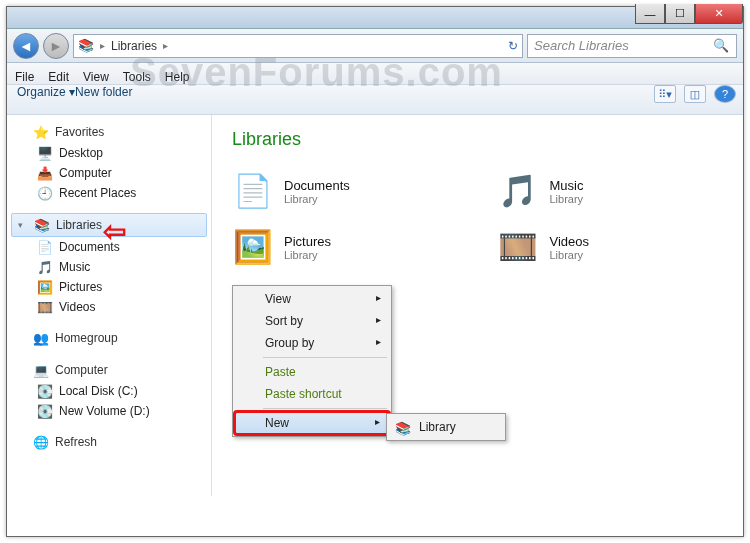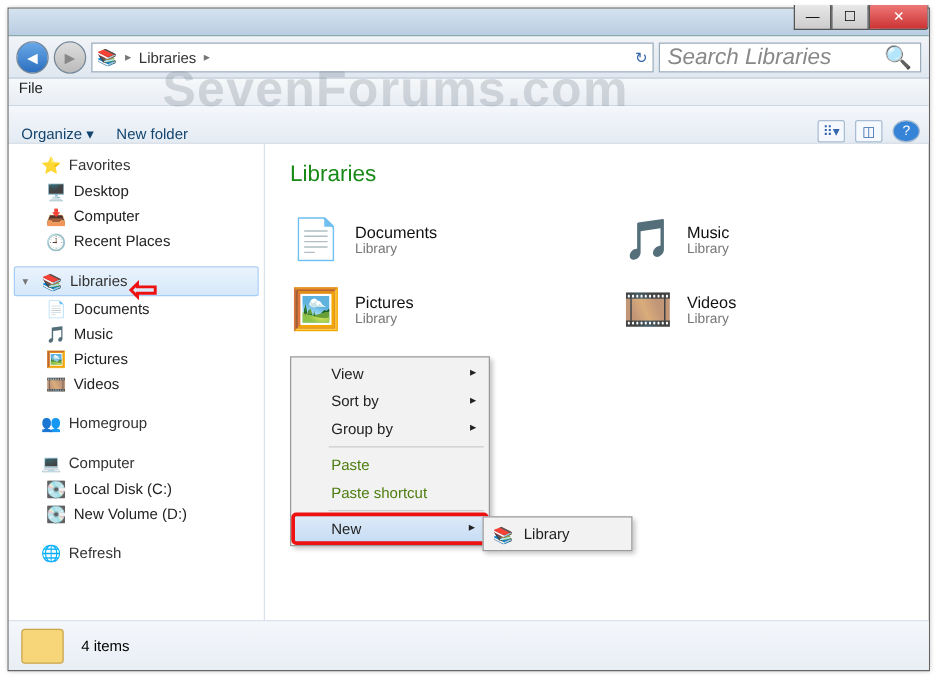--- a/index.html
+++ b/index.html
@@ -7,24 +7,24 @@
 .window { position: absolute; inset: 6px; border: 1px solid #666; background: #fff; box-shadow: 0 0 4px rgba(0,0,0,.3); }
 .titlebar { height: 22px; background: linear-gradient(#d5e3f0,#b9cde2); border-bottom: 1px solid #8aa; position: relative; }
 .tbtns { position: absolute; right: 0; top: -3px; display: flex; }
 .tbtn { width: 30px; height: 20px; border: 1px solid #555; border-top: none; font-size: 11px; display: flex; align-items: center; justify-content: center; background: linear-gradient(#e8e8e8,#ccc); }
 .tbtn.close { background: linear-gradient(#e77,#c33); color: #fff; width: 48px; border-radius: 0 0 3px 0; }
 .navbar { height: 34px; background: linear-gradient(#f1f4f8,#dfe7f0); display: flex; align-items: center; padding: 0 6px; gap: 4px; border-bottom: 1px solid #b0c0d0; }
 .navbtn { width: 26px; height: 26px; border-radius: 50%; border: 1px solid #789; background: linear-gradient(#6aa8e8,#2a6fbf); display: flex; align-items: center; justify-content: center; color: #fff; font-size: 14px; }
 .navbtn.dis { background: linear-gradient(#ddd,#bbb); color: #888; }
 .address { flex: 1; height: 24px; border: 1px solid #9ab; background: #fff; display: flex; align-items: center; padding: 0 4px; gap: 6px; font-size: 12px; color: #333; }
 .chev { color: #777; font-size: 10px; }
-.searchbox { width: 210px; height: 24px; border: 1px solid #9ab; background: #fff; display: flex; align-items: center; padding: 0 6px; font-size: 18px; color: #888; font-style: italic; position: relative; }
+.searchbox { width: 210px; height: 24px; border: 1px solid #9ab; background: #fff; display: flex; align-items: center; padding: 0 6px; font-size: 13px; color: #888; font-style: italic; position: relative; }
 .searchbox .mag { position: absolute; right: 6px; color: #36a; font-style: normal; }
-.menubar { height: 22px; background: linear-gradient(#f6f8fa,#e8edf3); border-bottom: 1px solid #cfd8e2; display: flex; align-items: flex-start; padding: 0 8px; gap: 14px; font-size: 12px; color: #222; flex-direction: column; }
-.toolbar { height: 30px; background: linear-gradient(#f4f7fb,#e4ebf3); border-bottom: 1px solid #cfd8e2; display: flex; align-items: flex-end; padding: 0 10px; gap: 18px; font-size: 12px; color: #14456e; position: relative; }
+.menubar { height: 22px; background: linear-gradient(#f6f8fa,#e8edf3); border-bottom: 1px solid #cfd8e2; display: flex; align-items: flex-end; padding: 0 8px; gap: 14px; font-size: 12px; color: #222; }
+.toolbar { height: 30px; background: linear-gradient(#f4f7fb,#e4ebf3); border-bottom: 1px solid #cfd8e2; display: flex; align-items: flex-start; padding: 0 10px; gap: 0; font-size: 12px; color: #14456e; position: relative; }
 .toolbar .right { position: absolute; right: 7px; display: flex; gap: 8px; align-items: center; }
 .ticon { width: 22px; height: 18px; border: 1px solid #a9bdd2; background: #f5f9fd; border-radius: 2px; display: flex; align-items: center; justify-content: center; font-size: 11px; color: #36a; }
 .content { display: flex; height: calc(100% - 22px - 34px - 22px - 30px - 40px); }
 .sidebar { width: 205px; border-right: 1px solid #d9e2ec; background: #fff; padding: 6px 0; font-size: 12px; overflow: hidden; }
 .sgroup { margin-bottom: 10px; }
 .shead { display: flex; align-items: center; gap: 6px; padding: 3px 10px; color: #333; }
 .sitem { display: flex; align-items: center; gap: 6px; padding: 2px 10px 2px 30px; color: #222; }
 .sitem.sel, .shead.sel { background: linear-gradient(#eaf3fc,#d6e8fa); border: 1px solid #a6cdf5; border-radius: 2px; margin: 0 4px; padding-left: 26px; }
 .shead.sel { padding-left: 6px; }
 .tri { font-size: 9px; color: #777; width: 10px; }
@@ -212,20 +212,16 @@
           <div class="row dis">Paste</div>
           <div class="row dis">Paste shortcut</div>
           <div class="sep"></div>
           <div class="row sel redbox" style="position: relative;">New<span class="arr">▸</span><div class="ctxmenu submenu" style="width: 120px;">
               <div class="row"><span class="ico" style="position:absolute;left:6px">📚</span>Library</div>
             </div></div>
         </div>
     </div>
   </div>
 
-  <div class="status">
-    <div class="stico"></div>
-    <span>4 items</span>
-  </div>
 </div>
 
 <div class="redarrow">⇦</div>
 <div class="watermark">SevenForums.com</div>
 
 </body></html>

